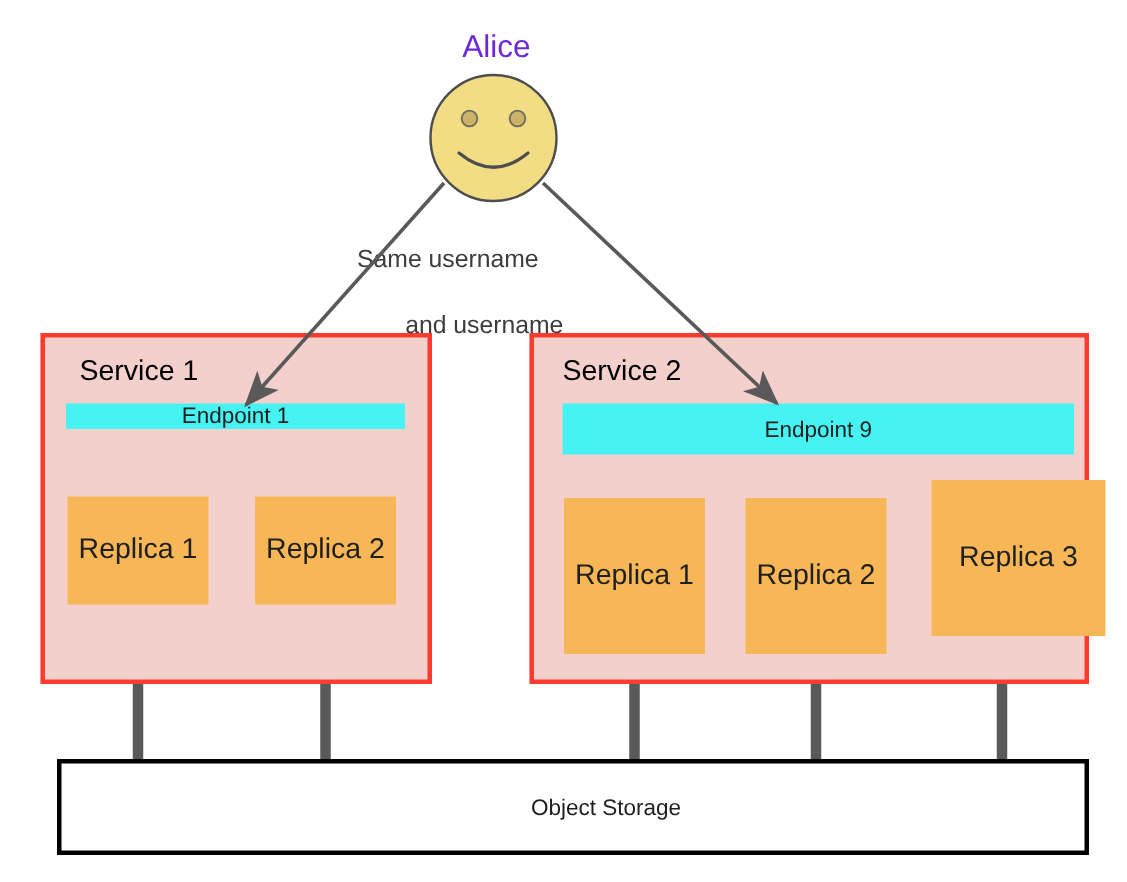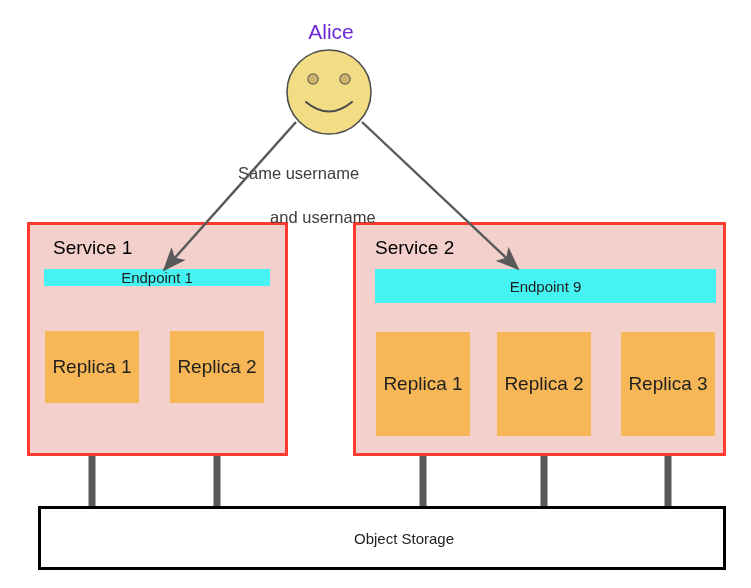--- a/index.html
+++ b/index.html
@@ -97,21 +97,21 @@
     font-size: 19px;
     display: flex;
     align-items: center;
     justify-content: center;
     z-index: 4;
   }
   #s1-replica-1 { left: 45px;  top: 331px; width: 94px; height: 72px; }
   #s1-replica-2 { left: 170px; top: 331px; width: 94px; height: 72px; }
   #s2-replica-1 { left: 376px; top: 332px; width: 94px; height: 104px; }
   #s2-replica-2 { left: 497px; top: 332px; width: 94px; height: 104px; }
-  #s2-replica-3 { left: 621px; top: 332px; width: 94px; height: 104px; }
+  #s2-replica-3 { left: 621px; top: 320px; width: 116px; height: 104px; }
 
   
   #object-storage {
     position: absolute;
     box-sizing: border-box;
     left: 38px;
     top: 506px;
     width: 688px;
     height: 64px;
     background: #ffffff;

